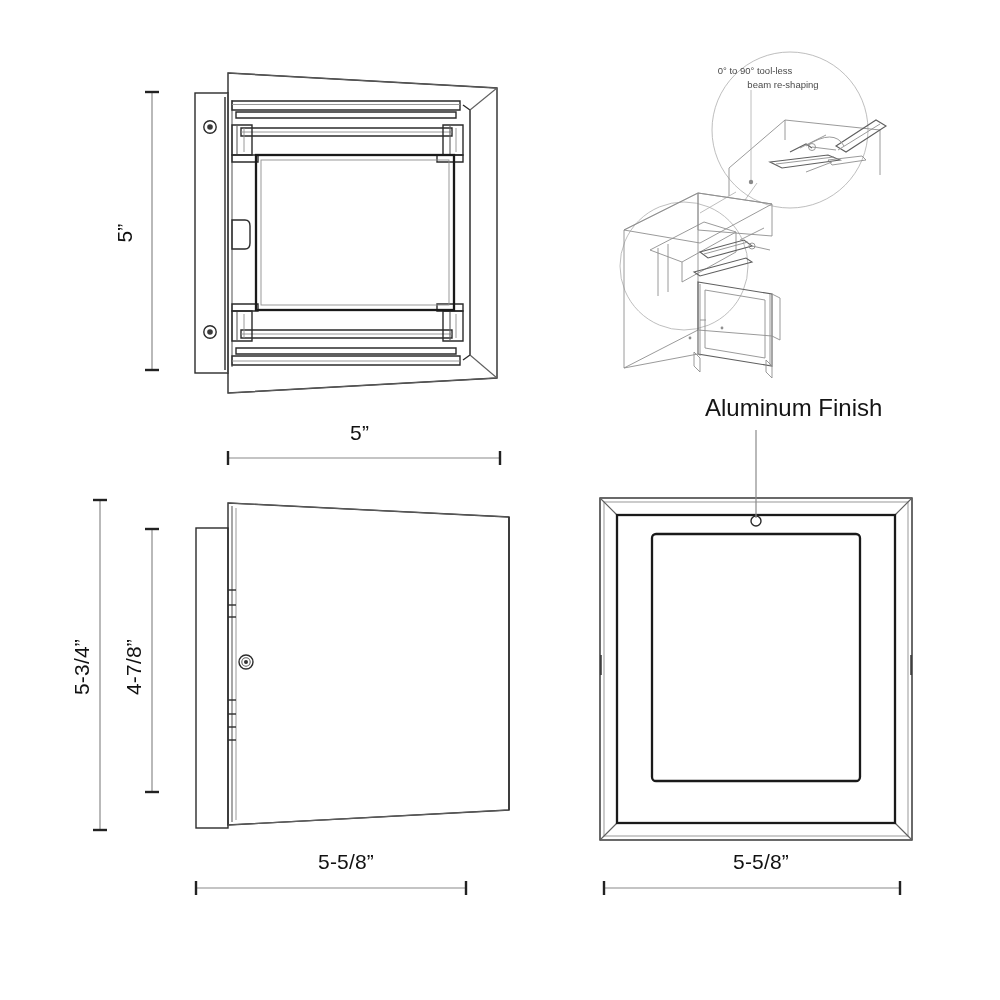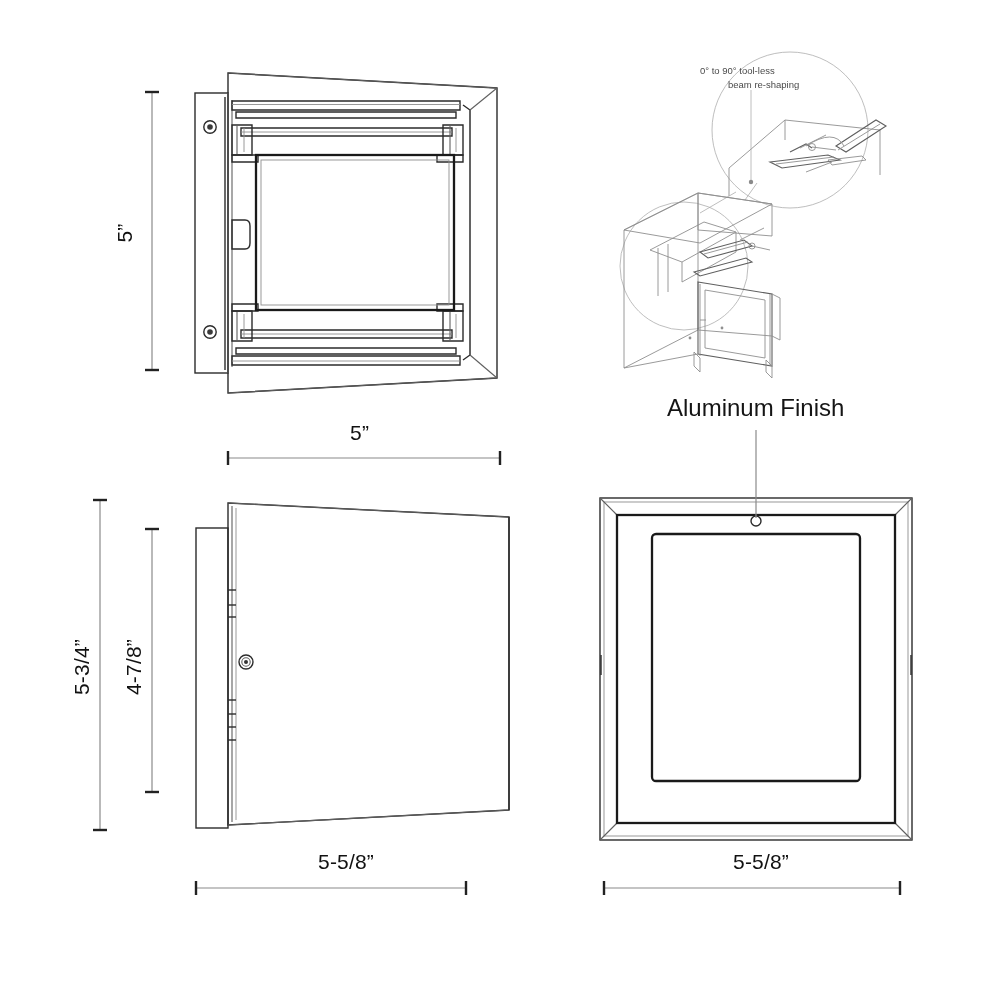--- a/index.html
+++ b/index.html
@@ -34,28 +34,29 @@
   .dim-label.vert {
     transform-origin: 50% 50%;
     transform: rotate(-90deg);
   }
   .finish-label {
     position: absolute;
     font-family: "Liberation Sans", sans-serif;
     font-size: 24px;
     color: #151515;
     white-space: nowrap;
+    margin-left: 38px;
   }
   .callout-label {
     position: absolute;
     font-family: "Liberation Sans", sans-serif;
     font-size: 9.5px;
     color: #4a4a4a;
     white-space: nowrap;
-    text-align: left;
+    text-align: center;
     line-height: 1.35;
   }
 </style>
 </head>
 <body>
 
 <div id="sheet">
 
   <svg width="1000" height="1000" viewBox="0 0 1000 1000" xmlns="http://www.w3.org/2000/svg">
 

